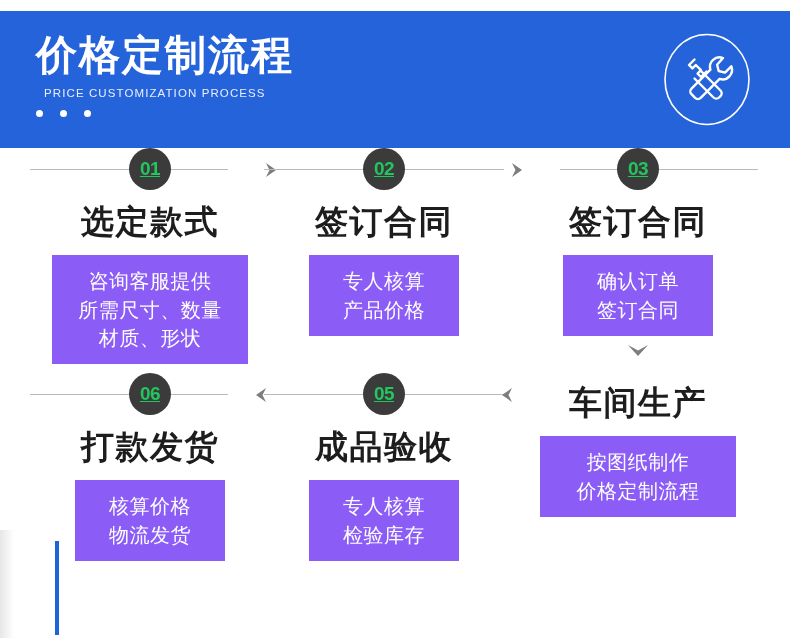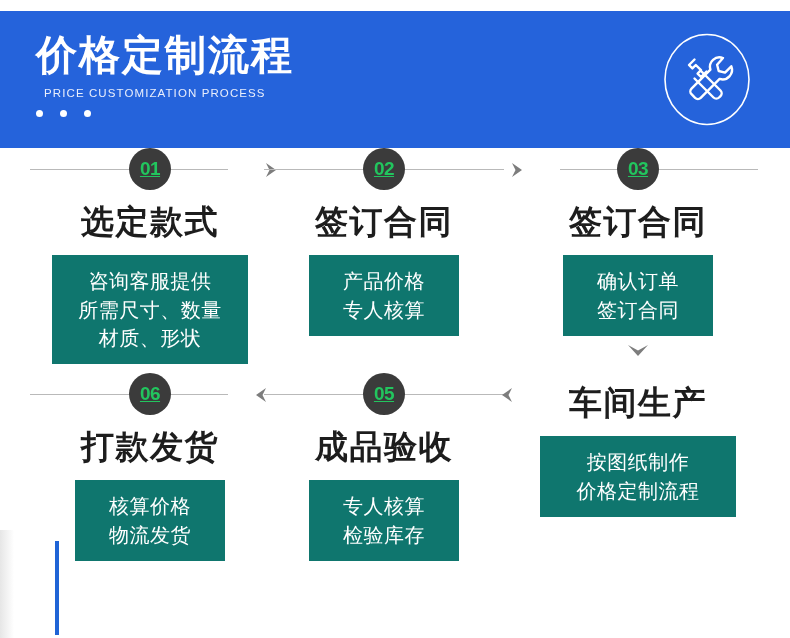--- a/index.html
+++ b/index.html
@@ -130,21 +130,21 @@
     margin-top: 9px;
     color: #1d1d1d;
     font-size: 33px;
     font-weight: bold;
     letter-spacing: 1.5px;
     line-height: 1.25;
   }
 
   .step-box {
     margin: 13px auto 0;
-    background: #0f766e;
+    background: #8b5cf6;
     color: #ffffff;
     font-size: 20px;
     line-height: 1.42;
     padding: 12px 14px;
     box-sizing: border-box;
     letter-spacing: 0.5px;
     display: inline-block;
     min-width: 150px;
   }
   .step-box.wide { min-width: 196px; }
@@ -238,22 +238,22 @@
         </svg>
       </div>
 
       <div class="step col-2">
         <div class="step-rail">
           <div class="rail-line"></div>
           <div class="badge">02</div>
         </div>
         <div class="step-title">签订合同</div>
         <div class="step-box">
+          <div>专人核算</div>
           <div>产品价格</div>
-          <div>专人核算</div>
         </div>
       </div>
 
       <div class="arrow a-right-2">
         <svg width="28" height="28" viewBox="0 0 28 28">
           <path d="M8 7 L18 14 L8 21 L11.5 14 Z" fill="#7d7d7d"></path>
         </svg>
       </div>
 
       <div class="step col-3">

